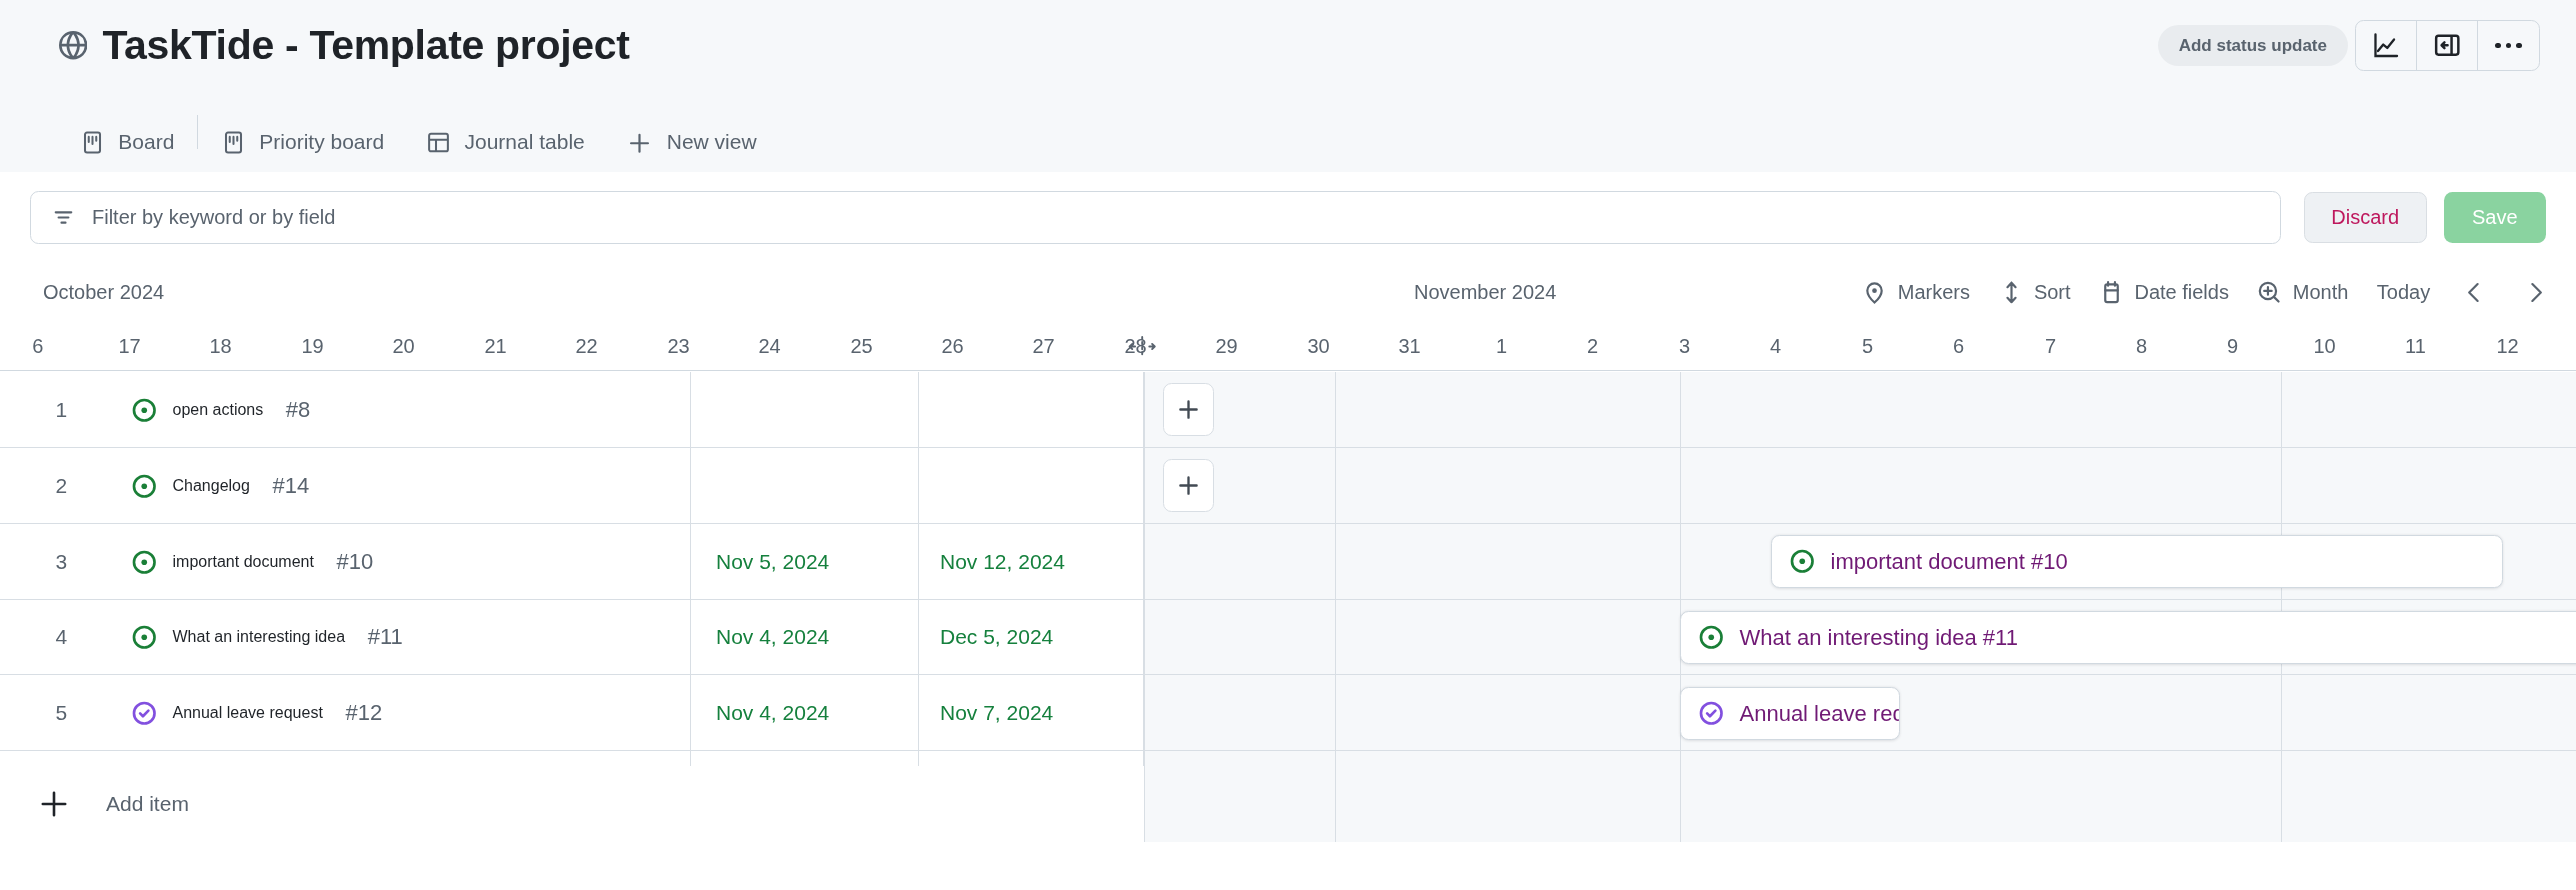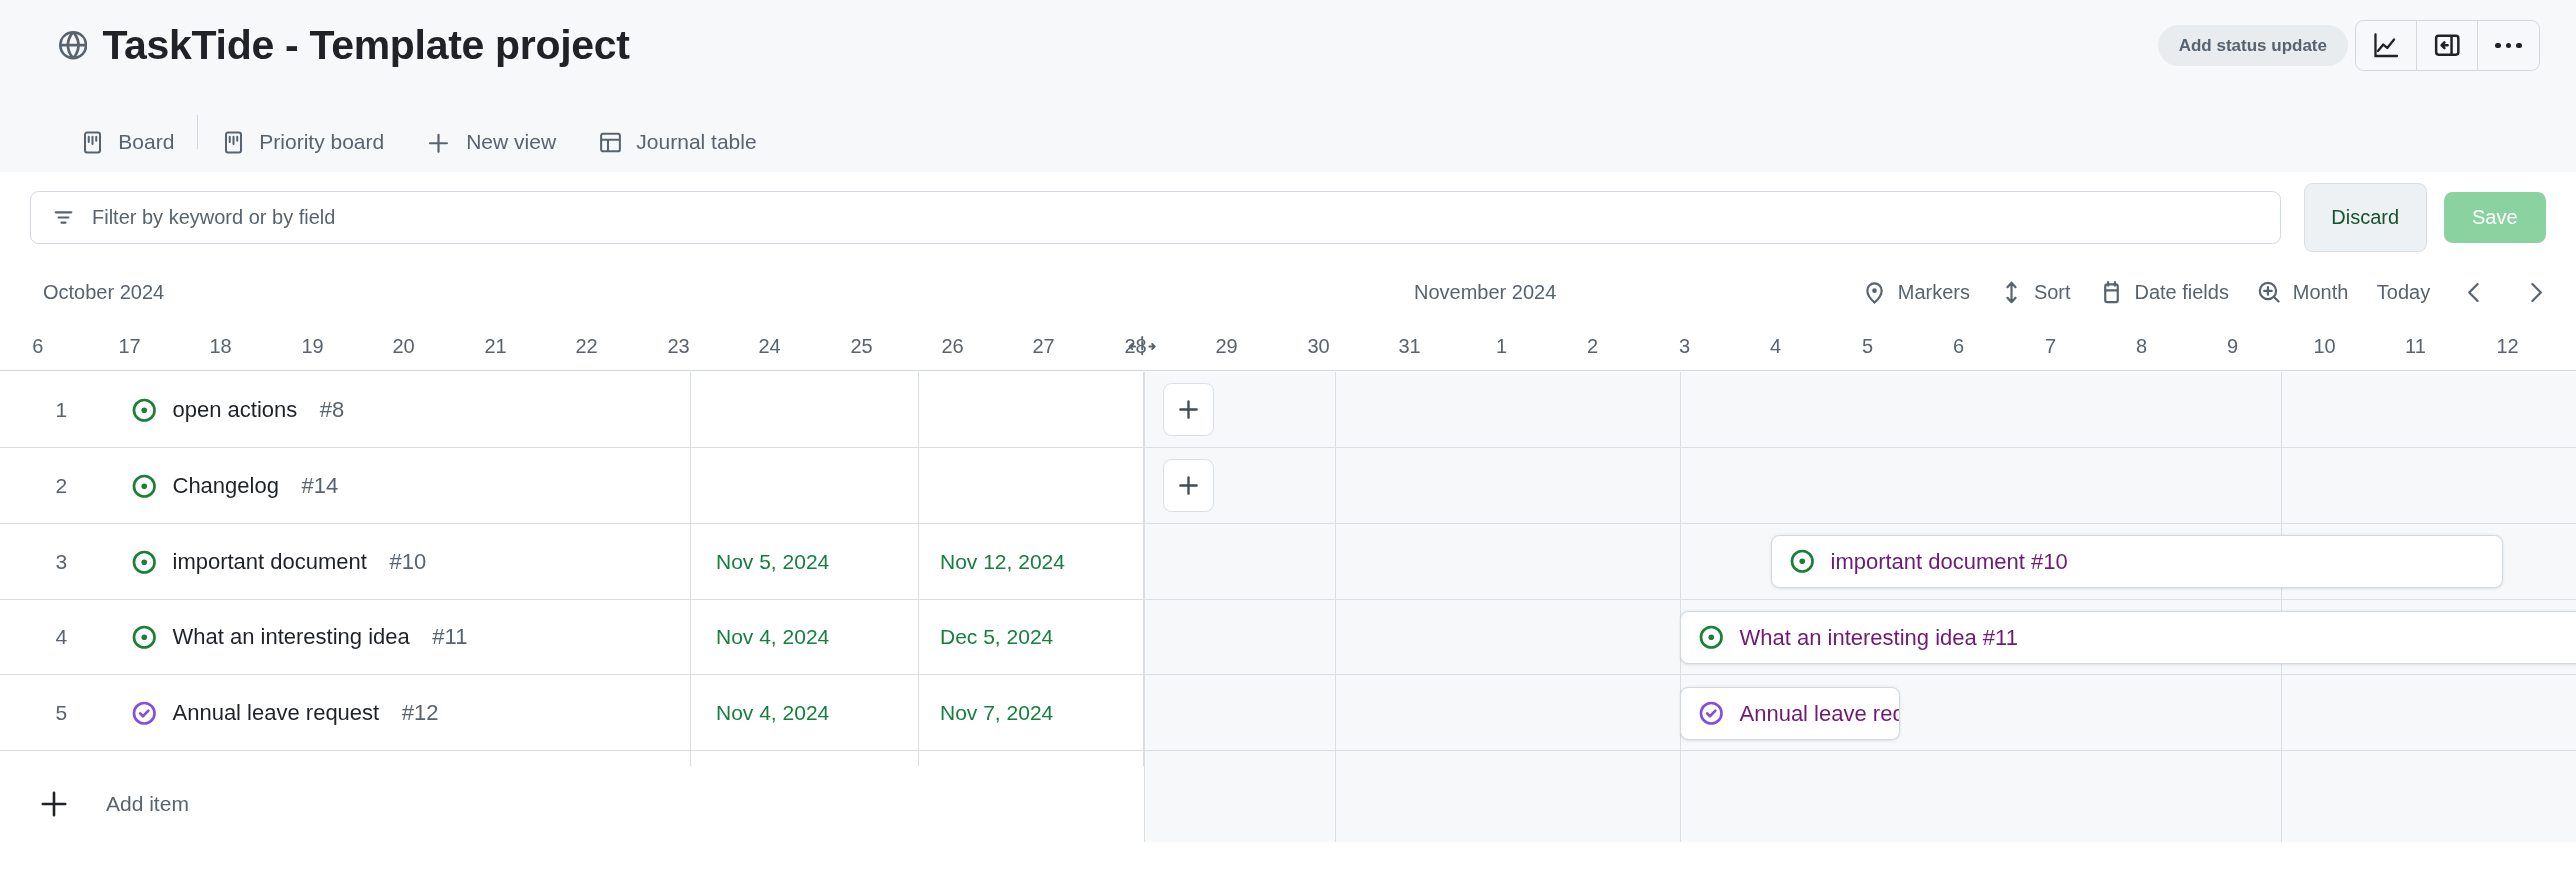--- a/index.html
+++ b/index.html
@@ -73,22 +73,22 @@
   .filter-input {
     flex:1; height:53px; border:0.9px solid #d1d9e0; border-radius:8.5px;
     display:flex; align-items:center; gap:17px; padding:0 21px; background:#fff;
   }
   .filter-input input {
     border:none; outline:none; font-size:20px; color:#1f2328;
     font-family:inherit; flex:1; background:transparent;
   }
   .filter-input input::placeholder { color:#59636e; }
   .btn-discard {
-    margin-left:23px; height:69px; padding:0 26.5px; border-radius:8.5px;
-    background:#eef1f4; border:0.9px solid #d9dee3; color:#14532d;
+    margin-left:23px; height:51px; padding:0 26.5px; border-radius:8.5px;
+    background:#eef1f4; border:0.9px solid #d9dee3; color:#be185d;
     font-size:20px; font-family:inherit; cursor:pointer;
   }
   .btn-save {
     margin-left:17px; height:51px; padding:0 28.4px; border-radius:8.5px;
     background:#8ad3a0; border:none; color:#ffffff;
     font-size:20px; font-family:inherit; cursor:pointer;
   }
 
   
   .tl-toolbar {
@@ -126,21 +126,21 @@
   .v-sep { position:absolute; top:0; width:0.9px; height:394px; background:#d8dee4; }
 
   .cell-num {
     position:absolute; width:66px; text-align:center; font-size:21px; color:#59636e;
     height:76px; line-height:76px;
   }
   .cell-title {
     position:absolute; left:131px; height:76px; display:flex; align-items:center; gap:15px;
   }
   .issue-icon { width:26.5px; height:26.5px; display:block; }
-  .cell-title .tname { font-size:22px; color:#1f2328; }
+  .cell-title .tname { font-size:16px; color:#1f2328; }
   .cell-title .tnum { font-size:22px; color:#59636e; margin-left:7.6px; }
   .cell-date {
     position:absolute; height:76px; line-height:76px; font-size:21px; color:#15803d;
   }
 
   .add-item-row {
     position:absolute; left:0; top:394px; width:1144px; height:76px;
     display:flex; align-items:center; background:#fff; cursor:pointer;
   }
   .add-item-row .plus { width:32px; height:32px; margin-left:38px; color:#1f2328; display:flex; }
@@ -226,37 +226,37 @@
       <span class="tico">
         <svg viewBox="0 0 16 16" width="25" height="25" fill="none" stroke="currentColor" stroke-width="1.3">
           <rect x="3.2" y="1.6" width="9.6" height="12.8" rx="1.3"></rect>
           <path d="M5.6 4.4v3.2M8 4.4v4.6M10.4 4.4v2.4" stroke-linecap="round"></path>
         </svg>
       </span>
       <span>Priority board</span>
     </button>
 
 
-    <button class="tab newview">
-      <span class="tico">
-        <svg viewBox="0 0 16 16" width="26.5" height="26.5" fill="none" stroke="currentColor" stroke-width="1.4" stroke-linecap="round">
-          <path d="M8 2.6v10.8M2.6 8h10.8"></path>
-        </svg>
-      </span>
-      <span>New view</span>
-    </button>
-
     <button class="tab">
       <span class="tico">
         <svg viewBox="0 0 16 16" width="25" height="25" fill="none" stroke="currentColor" stroke-width="1.3">
           <rect x="2" y="2.4" width="12" height="11.2" rx="1.2"></rect>
           <path d="M2 6.2h12M6.4 6.2v7.4"></path>
         </svg>
       </span>
       <span>Journal table</span>
+    </button>
+
+    <button class="tab newview">
+      <span class="tico">
+        <svg viewBox="0 0 16 16" width="26.5" height="26.5" fill="none" stroke="currentColor" stroke-width="1.4" stroke-linecap="round">
+          <path d="M8 2.6v10.8M2.6 8h10.8"></path>
+        </svg>
+      </span>
+      <span>New view</span>
     </button>
   </div>
 
   <div class="filter-row">
     <div class="filter-input">
       <span style="display:flex;color:#59636e;">
         <svg viewBox="0 0 16 16" width="23" height="23" fill="none" stroke="currentColor" stroke-width="1.5" stroke-linecap="round">
           <path d="M2.6 4.4h10.8M4.6 8h6.8M6.6 11.6h2.8"></path>
         </svg>
       </span>

